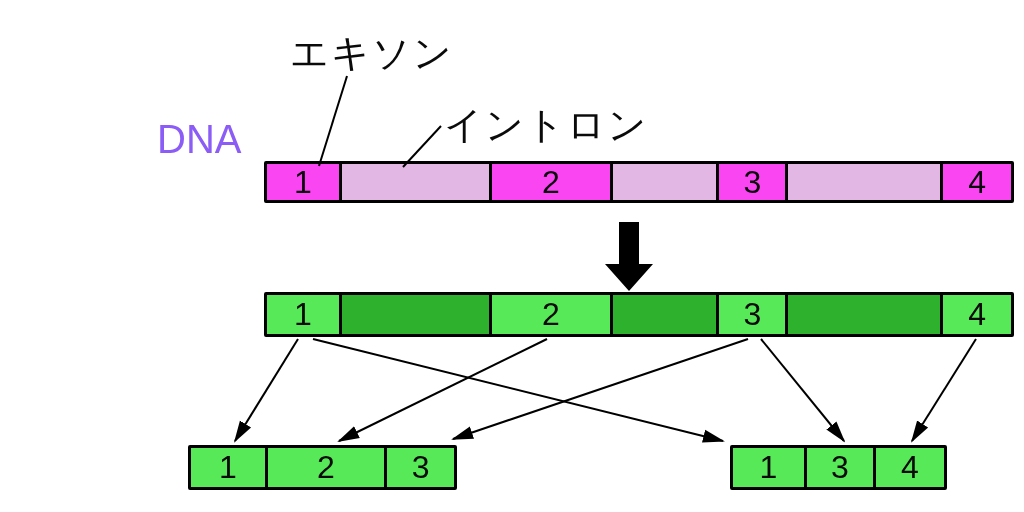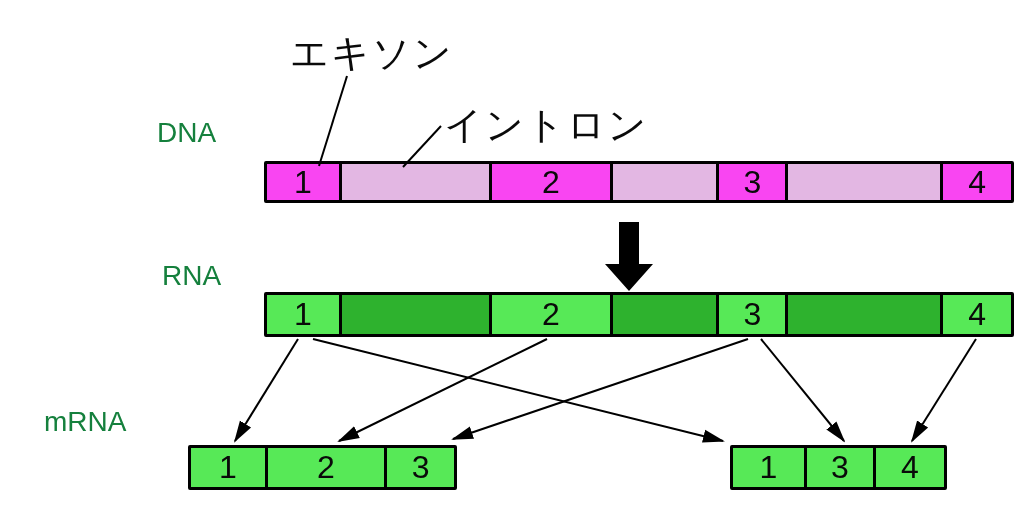--- a/index.html
+++ b/index.html
@@ -11,22 +11,22 @@
     position: relative;
     width: 1024px;
     height: 512px;
     background: var(--background, #fff);
     font-family: "Liberation Sans", "DejaVu Sans", sans-serif;
     overflow: hidden;
     margin-left: 20px;
   }
   .row-label {
     position: absolute;
-    font-size: 28px;
-    color: #15803d;
+    font-size: 40px;
+    color: #8b5cf6;
     line-height: 1;
     z-index: 4;
     white-space: nowrap;
   }
   .callout-label {
     position: absolute;
     font-size: 38px;
     color: #0a0a0a;
     line-height: 1;
     letter-spacing: 2px;
@@ -68,22 +68,20 @@
 </style>
 </head>
 <body>
 
 <div id="canvas">
 
   <div class="callout-label" style="left:270px; top:34px;">エキソン</div>
   <div class="callout-label" style="left:424px; top:106px;">イントロン</div>
 
   <div class="row-label" style="left:137px; top:119px;">DNA</div>
-  <div class="row-label" style="left:142px; top:262px;">RNA</div>
-  <div class="row-label" style="left:24px; top:408px;">mRNA</div>
 
   <div class="bar" style="left:244px; top:161px; width:750px; height:42px;">
     <div class="seg exon-dna" style="flex:74 0 0;">1</div>
     <div class="seg intron-dna" style="flex:152 0 0;"></div>
     <div class="seg exon-dna" style="flex:122 0 0;">2</div>
     <div class="seg intron-dna" style="flex:107 0 0;"></div>
     <div class="seg exon-dna" style="flex:68 0 0;">3</div>
     <div class="seg intron-dna" style="flex:157 0 0;"></div>
     <div class="seg exon-dna" style="flex:70 0 0;">4</div>
   </div>

